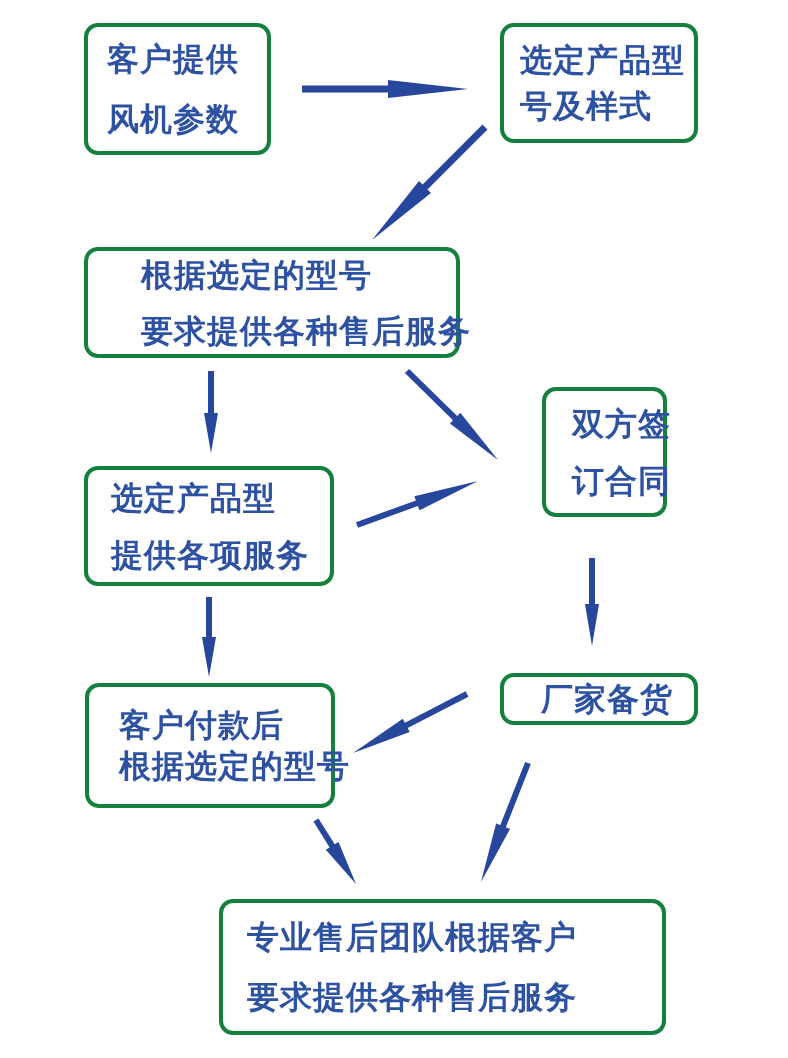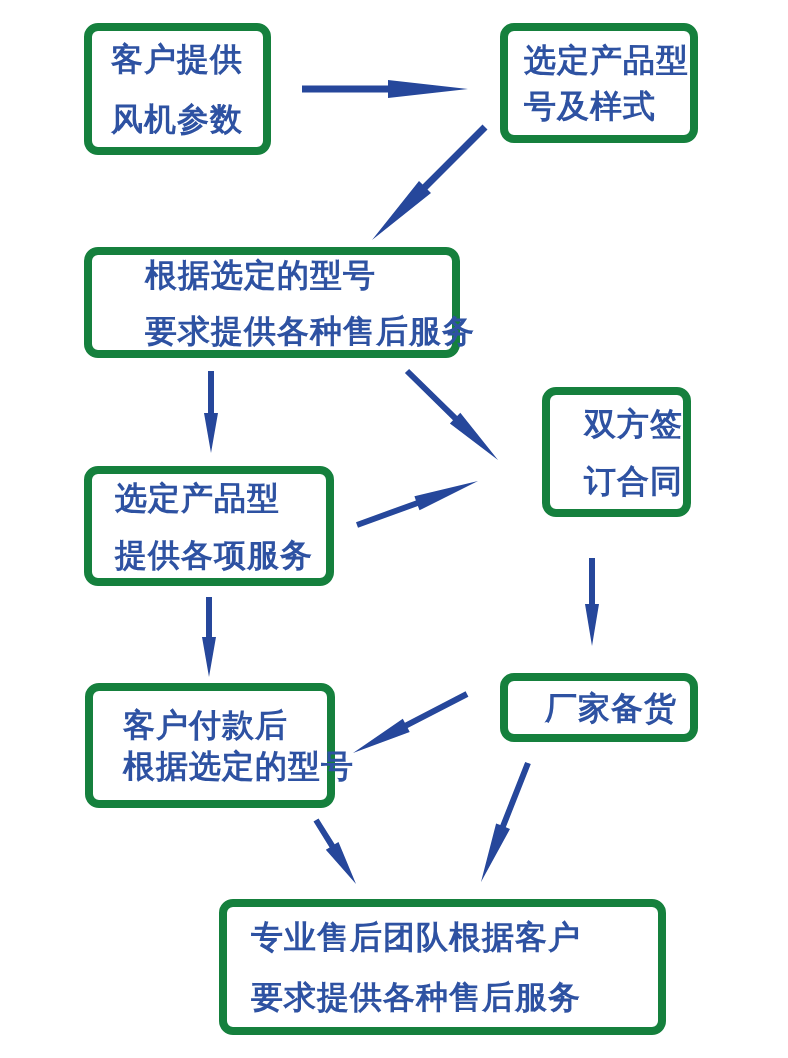--- a/index.html
+++ b/index.html
@@ -17,21 +17,21 @@
   }
   #edge-layer {
     position: absolute;
     left: 0; top: 0;
     width: 788px; height: 1058px;
     pointer-events: none;
   }
   .flow-node {
     position: absolute;
     box-sizing: border-box;
-    border: 8px solid #15803d;
+    border: 4px solid #15803d;
     border-radius: 14px;
     background: #ffffff;
     display: flex;
     flex-direction: column;
     justify-content: center;
     align-items: flex-start;
     gap: 24px;
   }
   .flow-node .node-line {
     display: block;
@@ -39,24 +39,24 @@
     font-weight: bold;
     line-height: 34px;
     letter-spacing: 1px;
     color: #2E52A2;
     white-space: nowrap;
   }
   
   #node-params     { left: 84px;  top: 23px;  width: 187px; height: 132px; padding-left: 19px; gap: 26px; }
   #node-model      { left: 500px; top: 23px;  width: 198px; height: 120px; padding-left: 16px; gap: 12px; }
   #node-quote      { left: 84px;  top: 247px; width: 376px; height: 111px; padding-left: 53px; gap: 22px; }
-  #node-contract   { left: 542px; top: 387px; width: 149px; height: 130px; padding-left: 34px; gap: 23px; font-family: Liberation Serif, serif; }
+  #node-contract   { left: 542px; top: 387px; width: 125px; height: 130px; padding-left: 26px; gap: 23px; font-family: Liberation Serif, serif; }
   #node-service    { left: 84px;  top: 466px; width: 250px; height: 120px; padding-left: 23px; gap: 23px; }
   #node-payment    { left: 85px;  top: 683px; width: 250px; height: 125px; padding-left: 30px; gap: 7px; }
-  #node-stock      { left: 500px; top: 673px; width: 198px; height: 69px;  padding-left: 37px; }
+  #node-stock      { left: 500px; top: 673px; width: 198px; height: 52px;  padding-left: 37px; }
   #node-aftersales { left: 219px; top: 899px; width: 447px; height: 136px; padding-left: 24px; gap: 26px; }
 </style>
 </head>
 <body>
 
 <div id="canvas">
 
   <svg id="edge-layer" viewBox="0 0 788 1058" xmlns="http://www.w3.org/2000/svg">
       <polygon points="302.0,92.5 388.0,92.5 388.0,98.0 468.0,89.0 388.0,80.0 388.0,85.5 302.0,85.5" fill="#26479B"></polygon>
       <polygon points="482.5,124.5 422.6,184.5 419.0,181.0 372.0,240.0 431.0,193.0 427.5,189.4 487.5,129.5" fill="#26479B"></polygon>

